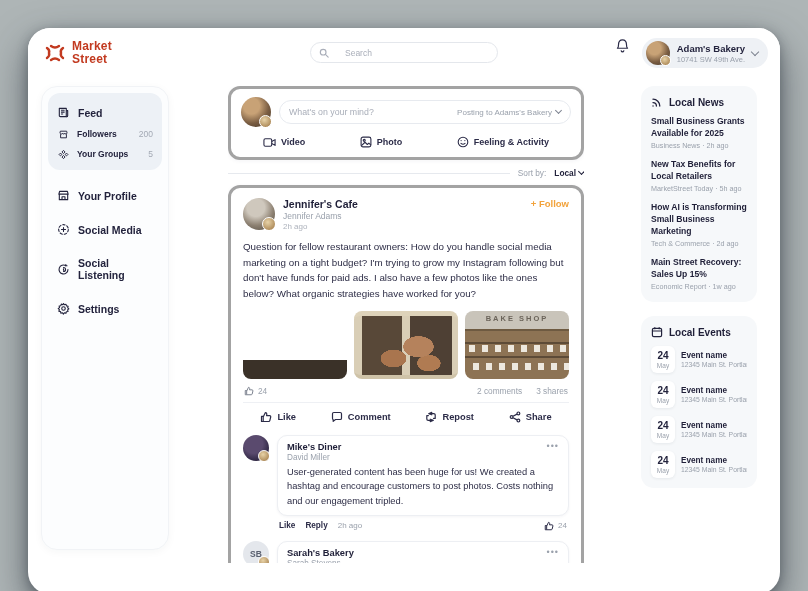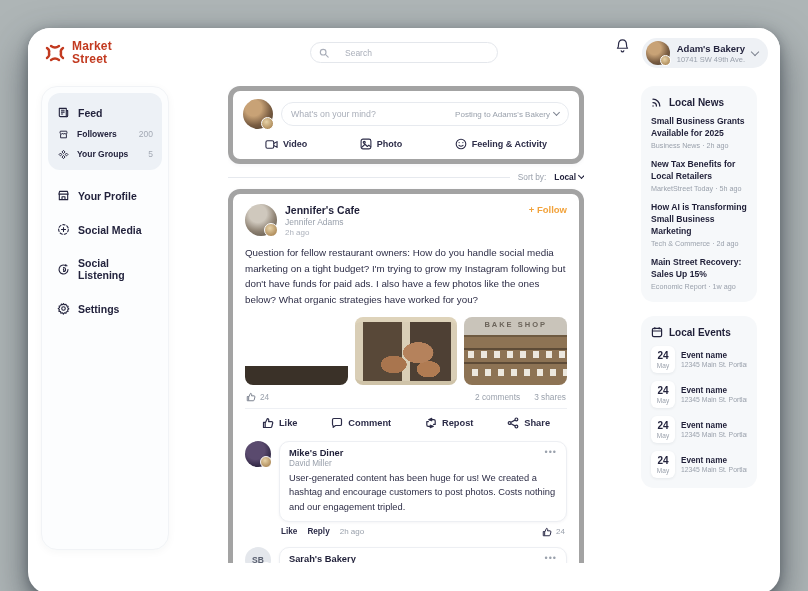--- a/index.html
+++ b/index.html
@@ -39,21 +39,21 @@
   .nav-sub .lbl { font-size:8.5px; font-weight:600; }
   .nav-sub { padding:4.5px 0 4.5px 1px; }
   .nav-count { margin-left:auto; font-size:8.5px; color:#a3a9b4; }
   .nav-main { padding:9px 9px; }
   .nav-main .lbl { font-size:10.5px; }
   .nav-main + .nav-main { margin-top:3px; }
   .icn { flex-shrink:0; display:inline-flex; }
 
   
   .feedcol { position:absolute; left:200px; top:58px; width:356px; height:477px; overflow:hidden; }
-  .card { background:#fff; border:5px solid #a3a3a3; border-radius:12px; box-shadow:0 1px 4px rgba(35,45,70,.05); }
+  .card { background:#fff; border:3px solid #a3a3a3; border-radius:12px; box-shadow:0 1px 4px rgba(35,45,70,.05); }
   .composer { padding:8px 10px 9px; }
   .comp-row1 { display:flex; align-items:center; gap:8px; }
   .comp-pill { flex:1; height:24px; border:1px solid #e7eaef; border-radius:12px; display:flex; align-items:center; padding:0 9px; gap:6px; }
   .comp-pill input { border:0; outline:0; flex:1; font-size:8.8px; background:transparent; color:#333; font-family:inherit; }
   .comp-pill input::placeholder { color:#a9aeb9; }
   .posting-to { font-size:8px; color:#9aa1ac; white-space:nowrap; display:flex; align-items:center; gap:4px; cursor:pointer; }
   .comp-row2 { display:flex; justify-content:space-between; padding:9px 22px 0; }
   .comp-btn { display:flex; align-items:center; gap:5px; font-size:9px; font-weight:bold; color:#2c2c48; cursor:pointer; }
 
   .sortrow { display:flex; align-items:center; margin:8px 0 7px; }

